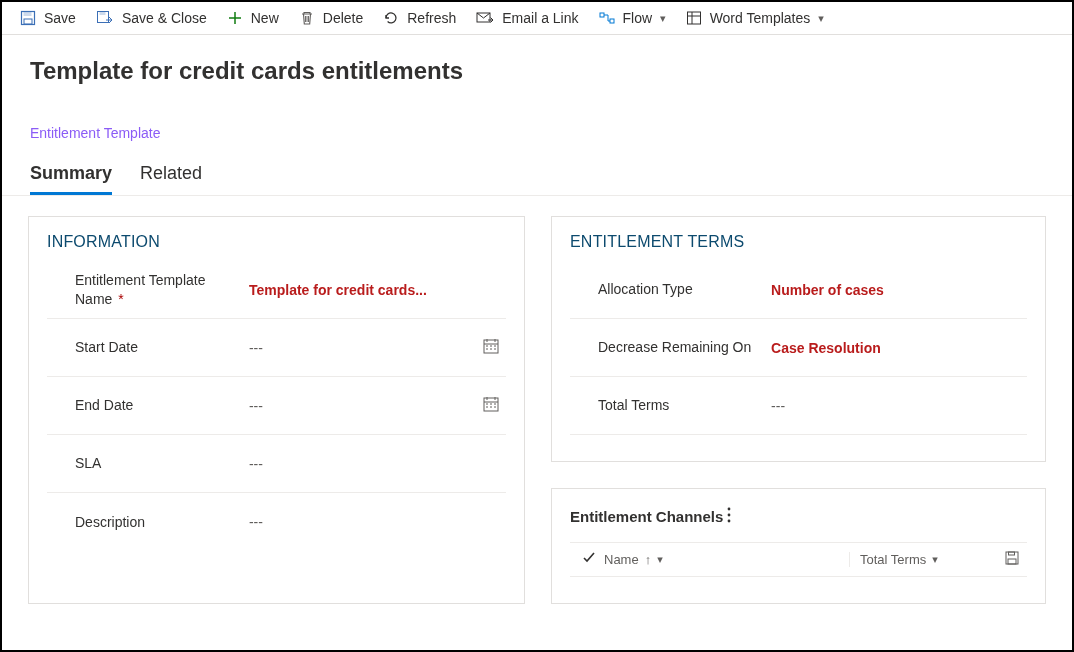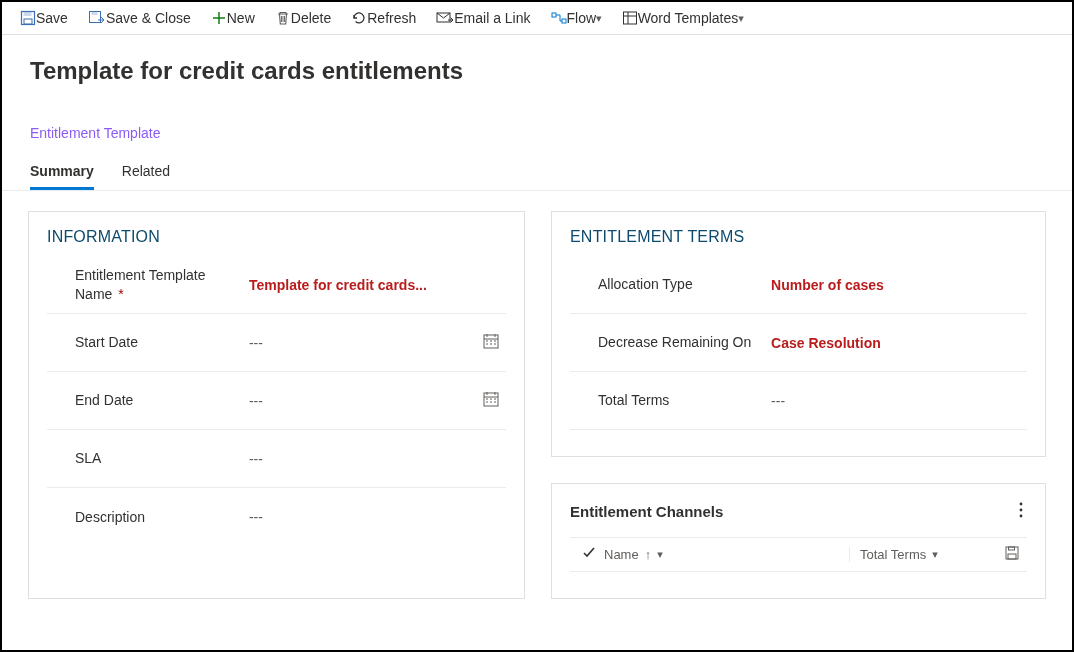--- a/index.html
+++ b/index.html
@@ -15,20 +15,21 @@
   .toolbar {
     display: flex;
     align-items: center;
     gap: 20px;
     padding: 8px 18px;
     border-bottom: 1px solid #e1dfdd;
   }
   .toolbar-btn {
     display: flex;
     align-items: center;
+    gap: 8px;
     font-size: 14px;
     color: #323130;
     cursor: pointer;
   }
   .toolbar-btn svg { flex-shrink:0; }
   .header {
     padding: 22px 28px 0 28px;
   }
   .header h1 {
     font-size: 24px;
@@ -42,21 +43,21 @@
     margin-top: 40px;
   }
   .tabs {
     display: flex;
     gap: 28px;
     padding: 22px 28px 0 28px;
     border-bottom: 1px solid #edebe9;
   }
   .tab {
     padding-bottom: 8px;
-    font-size: 14px;
+    font-size: 18px;
     cursor: pointer;
     color: #323130;
   }
   .tab.active {
     border-bottom: 3px solid #0078d4;
     font-weight: 600;
   }
   .content {
     display: flex;
     gap: 26px;
@@ -105,21 +106,20 @@
   }
   .field-value.plain { font-weight: 400; color:#605e5c; }
   .cal-btn { cursor:pointer; }
   .right-stack { display:flex; flex-direction:column; gap:26px; flex:1; min-width:0; }
   .subgrid {
     border:1px solid #e1dfdd;
     padding: 16px 18px 26px 18px;
   }
   .subgrid-head {
     display:flex;
-    justify-content:space-between;
     align-items:center;
     font-size:15px;
     font-weight:600;
     margin-bottom:14px;
   }
   .subgrid-more { cursor:pointer; padding:2px 4px; }
   .grid-head {
     display:flex;
     align-items:center;
     border-top:1px solid #edebe9;

